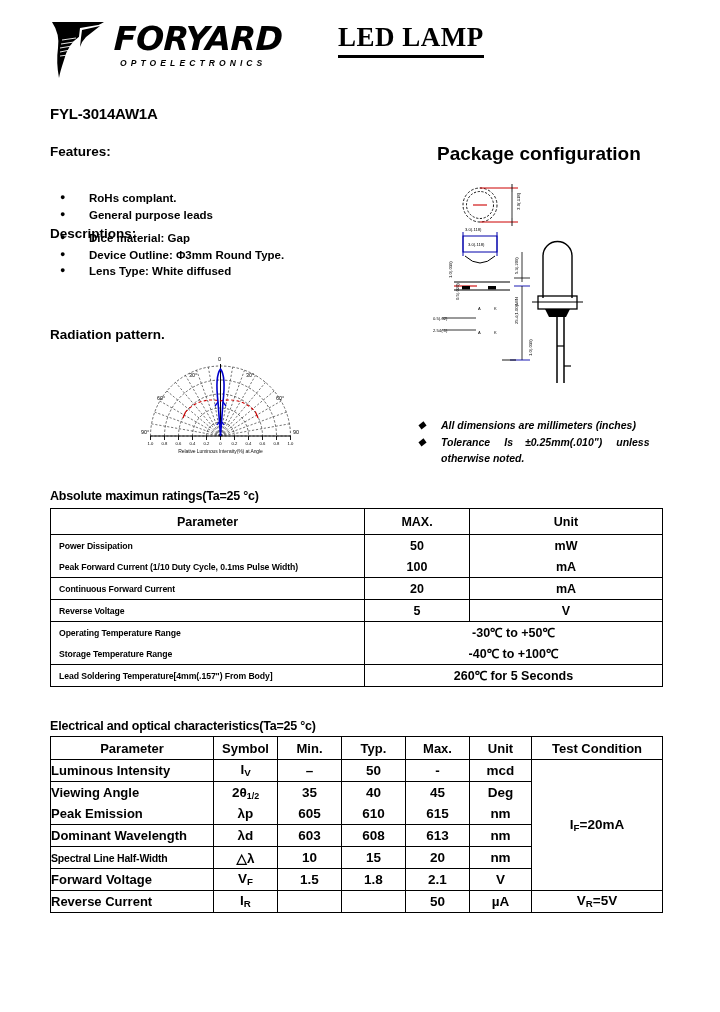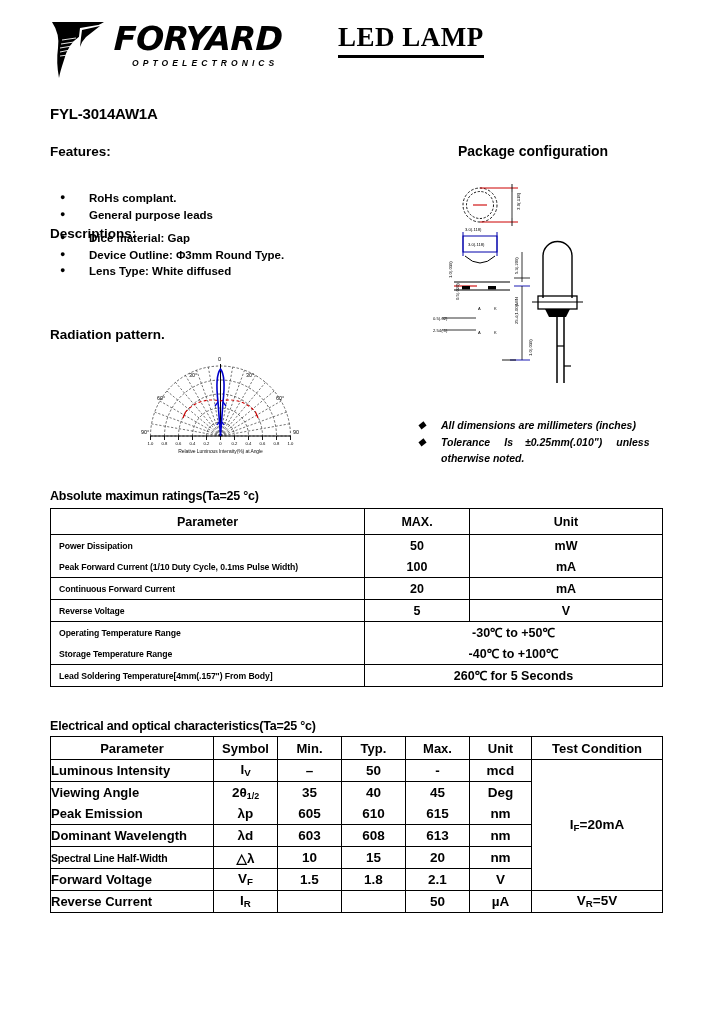--- a/index.html
+++ b/index.html
@@ -52,21 +52,21 @@
     font-style: italic;
     transform: skewX(-2deg);
   }
   .logo-sub {
     font-family: "Liberation Sans", sans-serif;
     font-size: 8.5px;
     letter-spacing: 4.1px;
     font-weight: 600;
     font-style: italic;
     margin-top: 2px;
-    margin-left: 18px;
+    margin-left: 6px;
   }
   .doc-title {
     position: absolute;
     left: 338px; top: 22px;
     font-family: "Liberation Serif", serif;
     font-weight: bold;
     font-size: 27px;
     letter-spacing: 0.5px;
     border-bottom: 3px solid #000;
     padding-bottom: 2px;
@@ -134,22 +134,22 @@
     width: 175px;
     text-align: center;
     font-size: 5px;
     color: #111;
     letter-spacing: -0.1px;
   }
 
   
   .pkg-head {
     position: absolute;
-    left: 458px; top: 143px;
-    font-size: 14px;
+    left: 437px; top: 143px;
+    font-size: 19px;
     font-weight: bold;
   }
   .pkg-drawing {
     position: absolute;
     left: 432px; top: 178px;
     width: 230px; height: 212px;
   }
   .notes {
     position: absolute;
     left: 402px; top: 405px;

